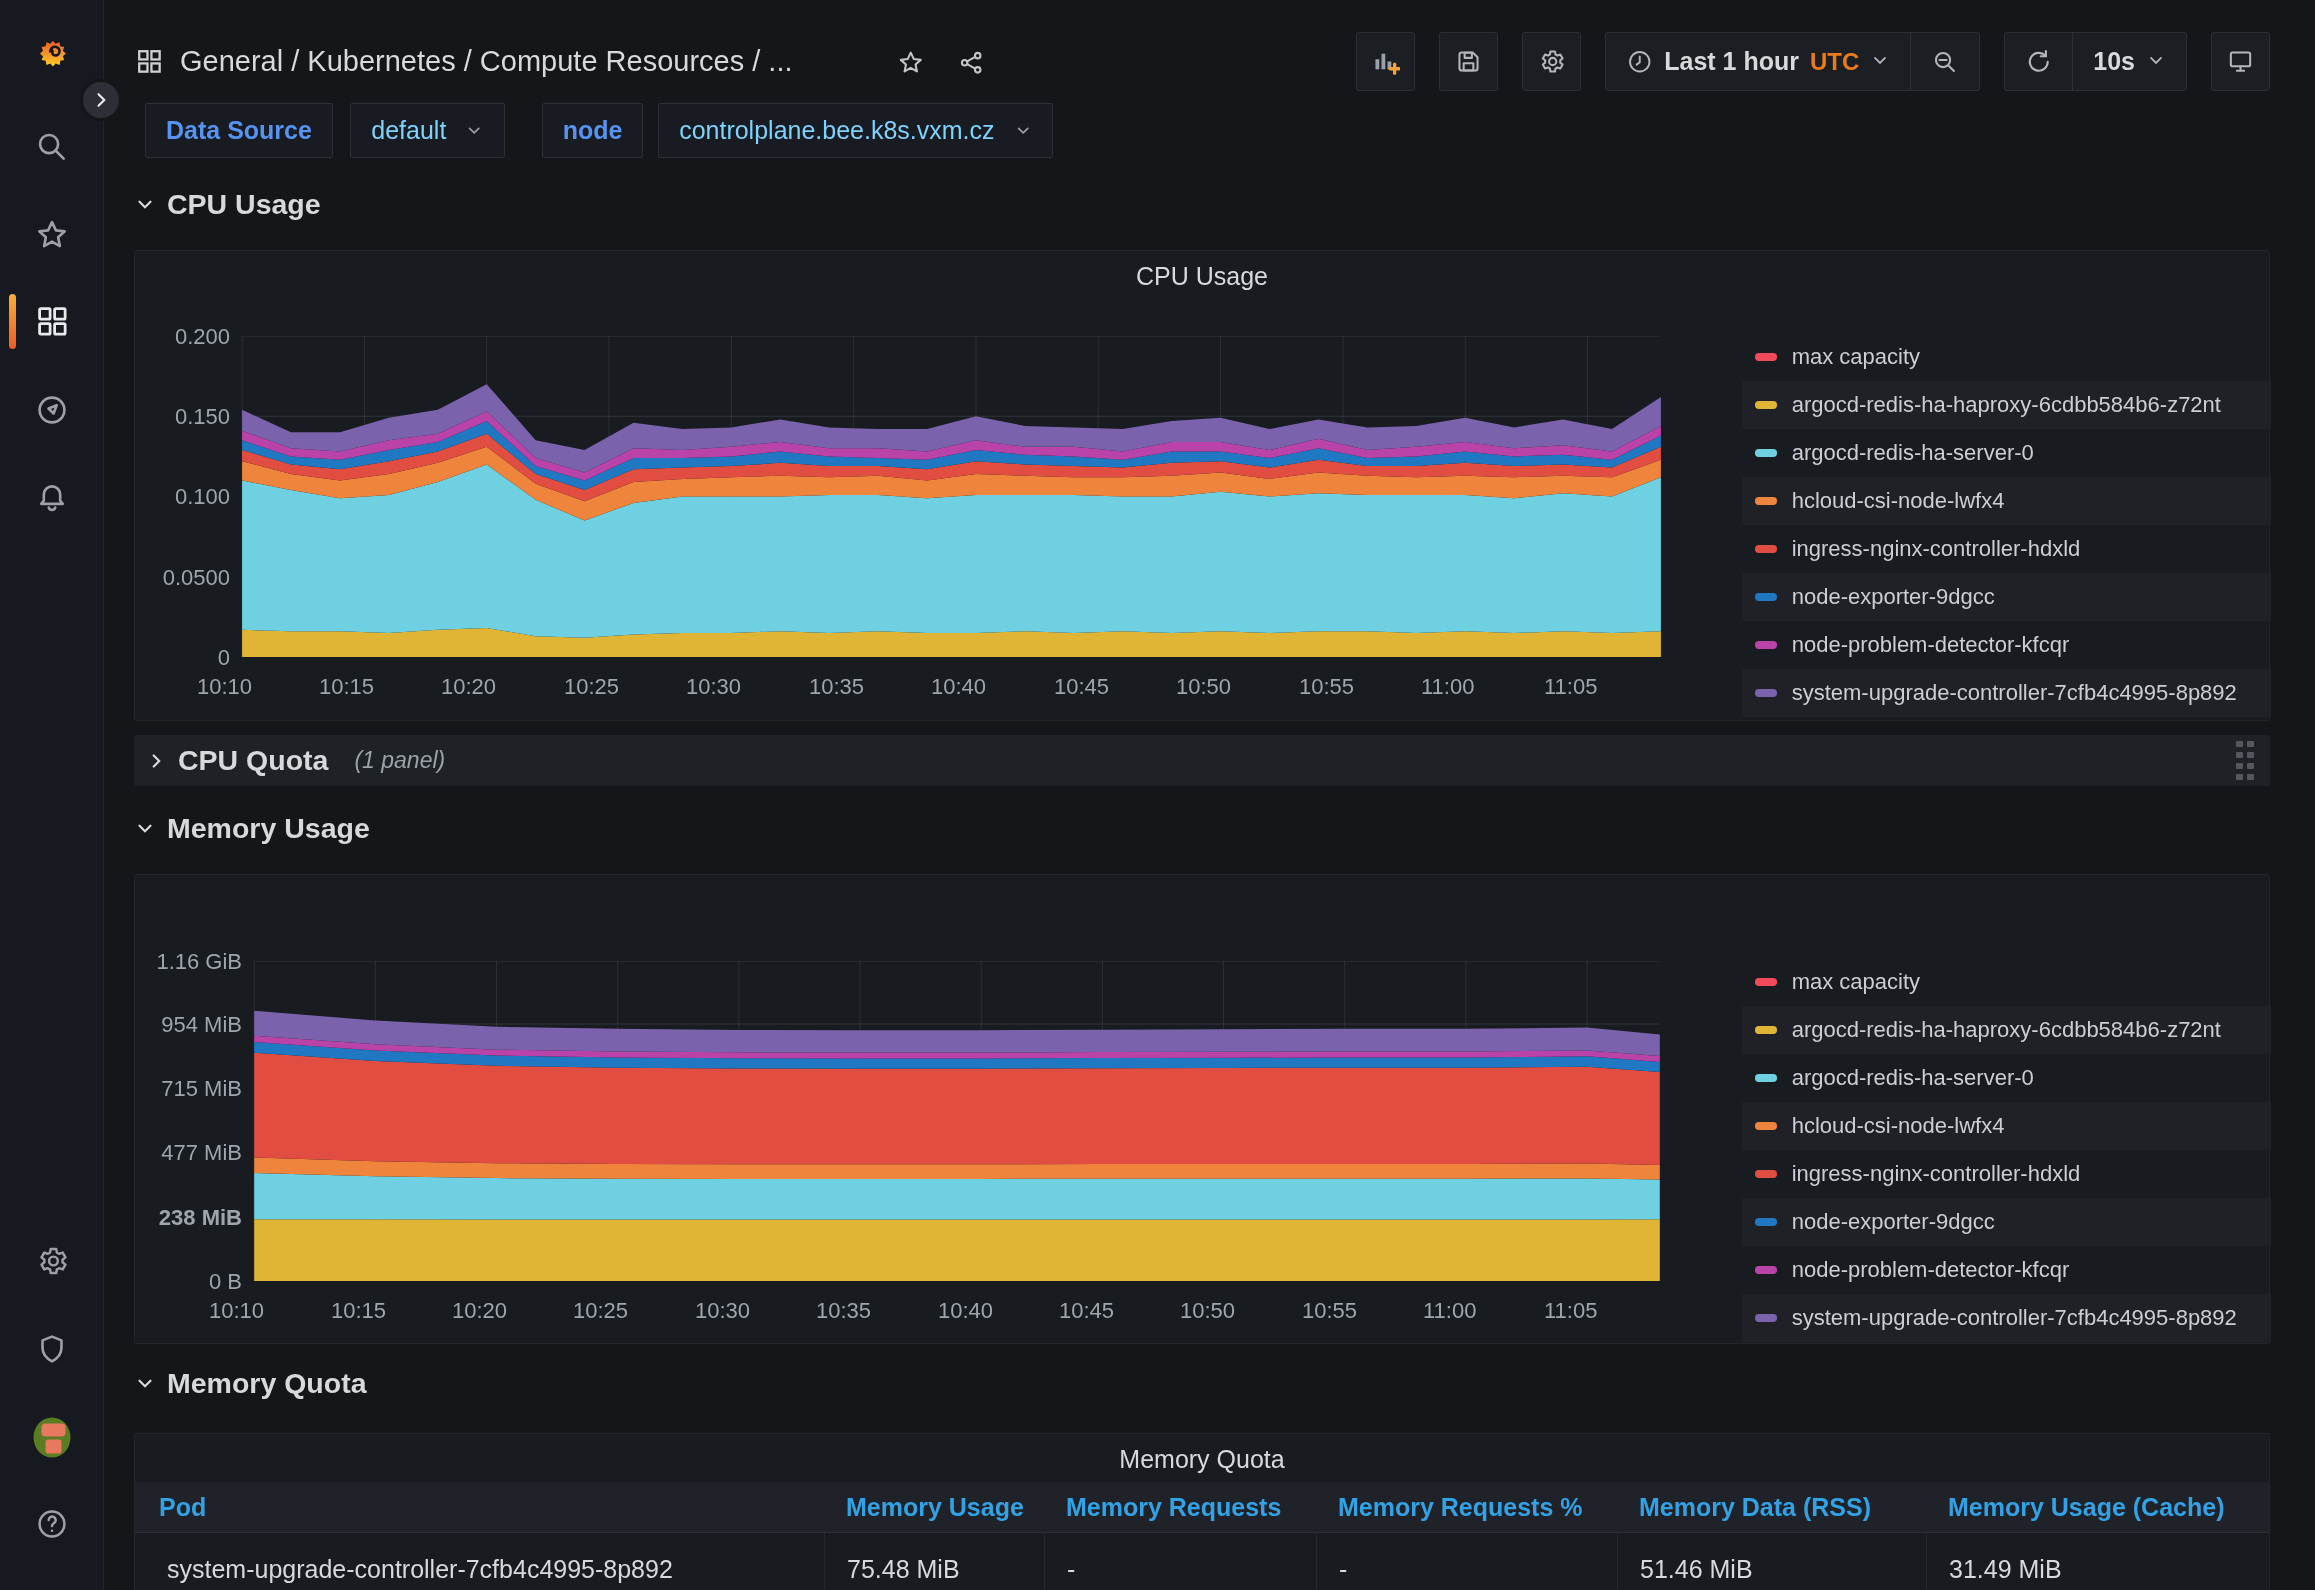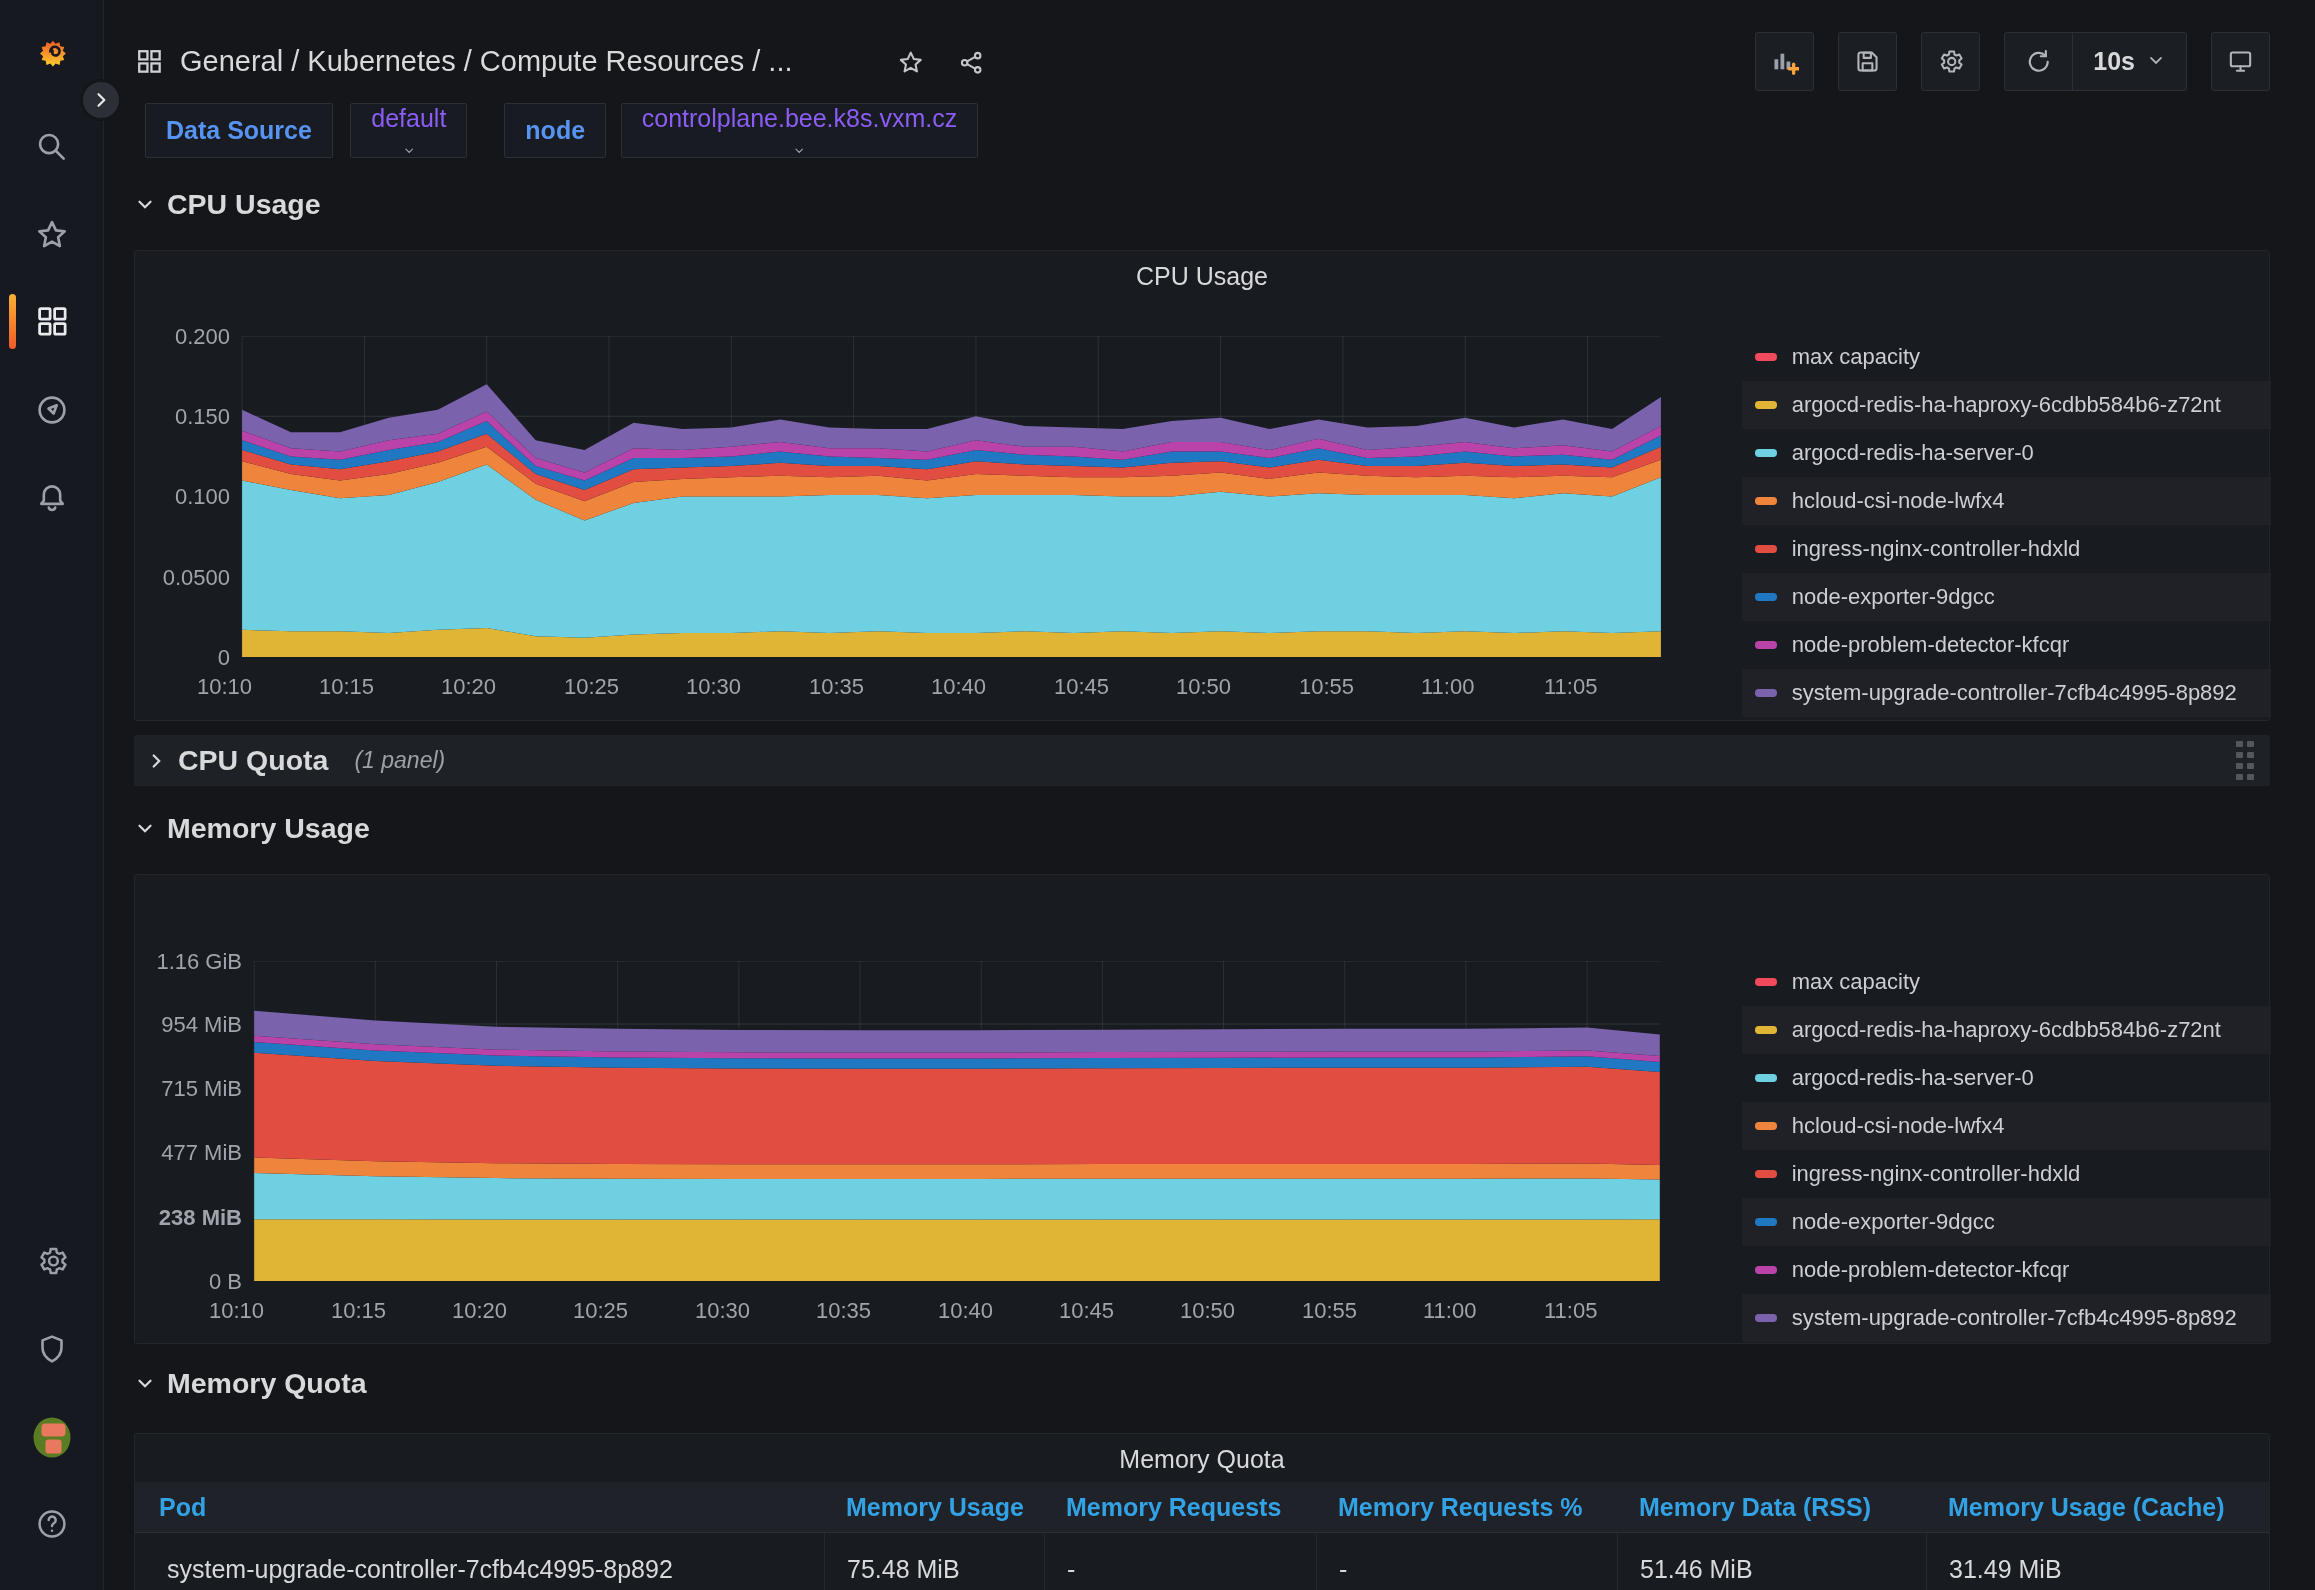--- a/index.html
+++ b/index.html
@@ -45,21 +45,21 @@
   .time-text { font-size:25px; font-weight:700; color:#d8d9da; white-space:nowrap; }
   .tz { color:#eb7b18; font-weight:700; font-size:24px; }
   .caret svg { width:20px; height:20px; }
   .interval { font-size:25px; font-weight:700; color:#d8d9da; }
 
   
   .filters { position:absolute; left:104px; top:103px; height:55px; display:flex; align-items:center; }
   .chip, .dropdown { height:55px; display:flex; align-items:center; padding:0 20px;
     background:#181b21; border:0.9px solid #2c2f36; border-radius:1.8px; font-size:25px; }
   .chip { color:#5794F2; font-weight:700; }
-  .dropdown { color:#8b5cf6; gap:11px; cursor:pointer;flex-direction:column; }
+  .dropdown { color:#7dd3fc; gap:19px; cursor:pointer; }
   .dropdown svg { width:18.4px; height:18.4px; color:#9da0a6; }
 
   
   .sec-head { position:absolute; left:134px; display:flex; align-items:center; gap:11px;
     height:48px; cursor:pointer; }
   .sec-head svg { width:22px; height:22px; color:#d8d9da; }
   .sec-title { font-size:28.5px; font-weight:700; color:#d8d9da; }
 
   
   .panel { position:absolute; left:134px; width:2136px; background:#181b20;
@@ -222,20 +222,42 @@
           <path d="M4.5 6.5a2 2 0 0 1 2-2h9l4 4v9a2 2 0 0 1-2 2h-11a2 2 0 0 1-2-2z"></path>
           <rect x="8" y="13.5" width="8" height="6"></rect>
             <rect x="8.8" y="4.8" width="6" height="4.2"></rect>
         </svg>
       </div>
       <div class="tb-btn">
         <svg viewBox="0 0 24 24" fill="none" stroke="currentColor" stroke-width="1.7" stroke-linejoin="round">
           <path d="M19.2 12.9a7.2 7.2 0 0 0 0-1.8l2-1.6-1.9-3.3-2.4.9a7.2 7.2 0 0 0-1.6-.9L14.9 3.7h-3.8l-.4 2.5a7.2 7.2 0 0 0-1.6.9l-2.4-.9-1.9 3.3 2 1.6a7.2 7.2 0 0 0 0 1.8l-2 1.6 1.9 3.3 2.4-.9c.5.4 1 .7 1.6.9l.4 2.5h3.8l.4-2.5c.6-.2 1.1-.5 1.6-.9l2.4.9 1.9-3.3z"></path>
           <circle cx="13" cy="12" r="3"></circle>
         </svg>
+      </div>
+      <div class="tb-group">
+        <div class="tb-seg">
+          <svg viewBox="0 0 24 24" fill="none" stroke="currentColor" stroke-width="1.7" stroke-linecap="round">
+            <circle cx="12" cy="12" r="8.5"></circle>
+              <polyline points="12,7.5 12,12.5 9.3,14.5"></polyline>
+          </svg>
+          <span class="time-text">Last 1 hour</span>
+          <span class="tz">UTC</span>
+          <span class="caret">
+            <svg viewBox="0 0 24 24" fill="none" stroke="currentColor" stroke-width="2.2" stroke-linecap="round">
+                <polyline points="6,9.5 12,15.5 18,9.5"></polyline>
+              </svg>
+          </span>
+        </div>
+        <div class="tb-seg">
+          <svg viewBox="0 0 24 24" fill="none" stroke="currentColor" stroke-width="1.8" stroke-linecap="round">
+            <circle cx="10.5" cy="10.5" r="6.2"></circle>
+              <line x1="7.4" y1="10.5" x2="13.6" y2="10.5"></line>
+              <line x1="15.2" y1="15.2" x2="20" y2="20"></line>
+          </svg>
+        </div>
       </div>
       <div class="tb-group">
         <div class="tb-seg">
           <svg viewBox="0 0 24 24" fill="none" stroke="currentColor" stroke-width="1.9" stroke-linecap="round">
             <path d="M19.8 12a7.8 7.8 0 1 1-2.2-5.4"></path>
               <polyline points="18.2,2.8 18.2,7.2 13.8,7.2"></polyline>
           </svg>
         </div>
         <div class="tb-seg">
           <span class="interval">10s</span>

